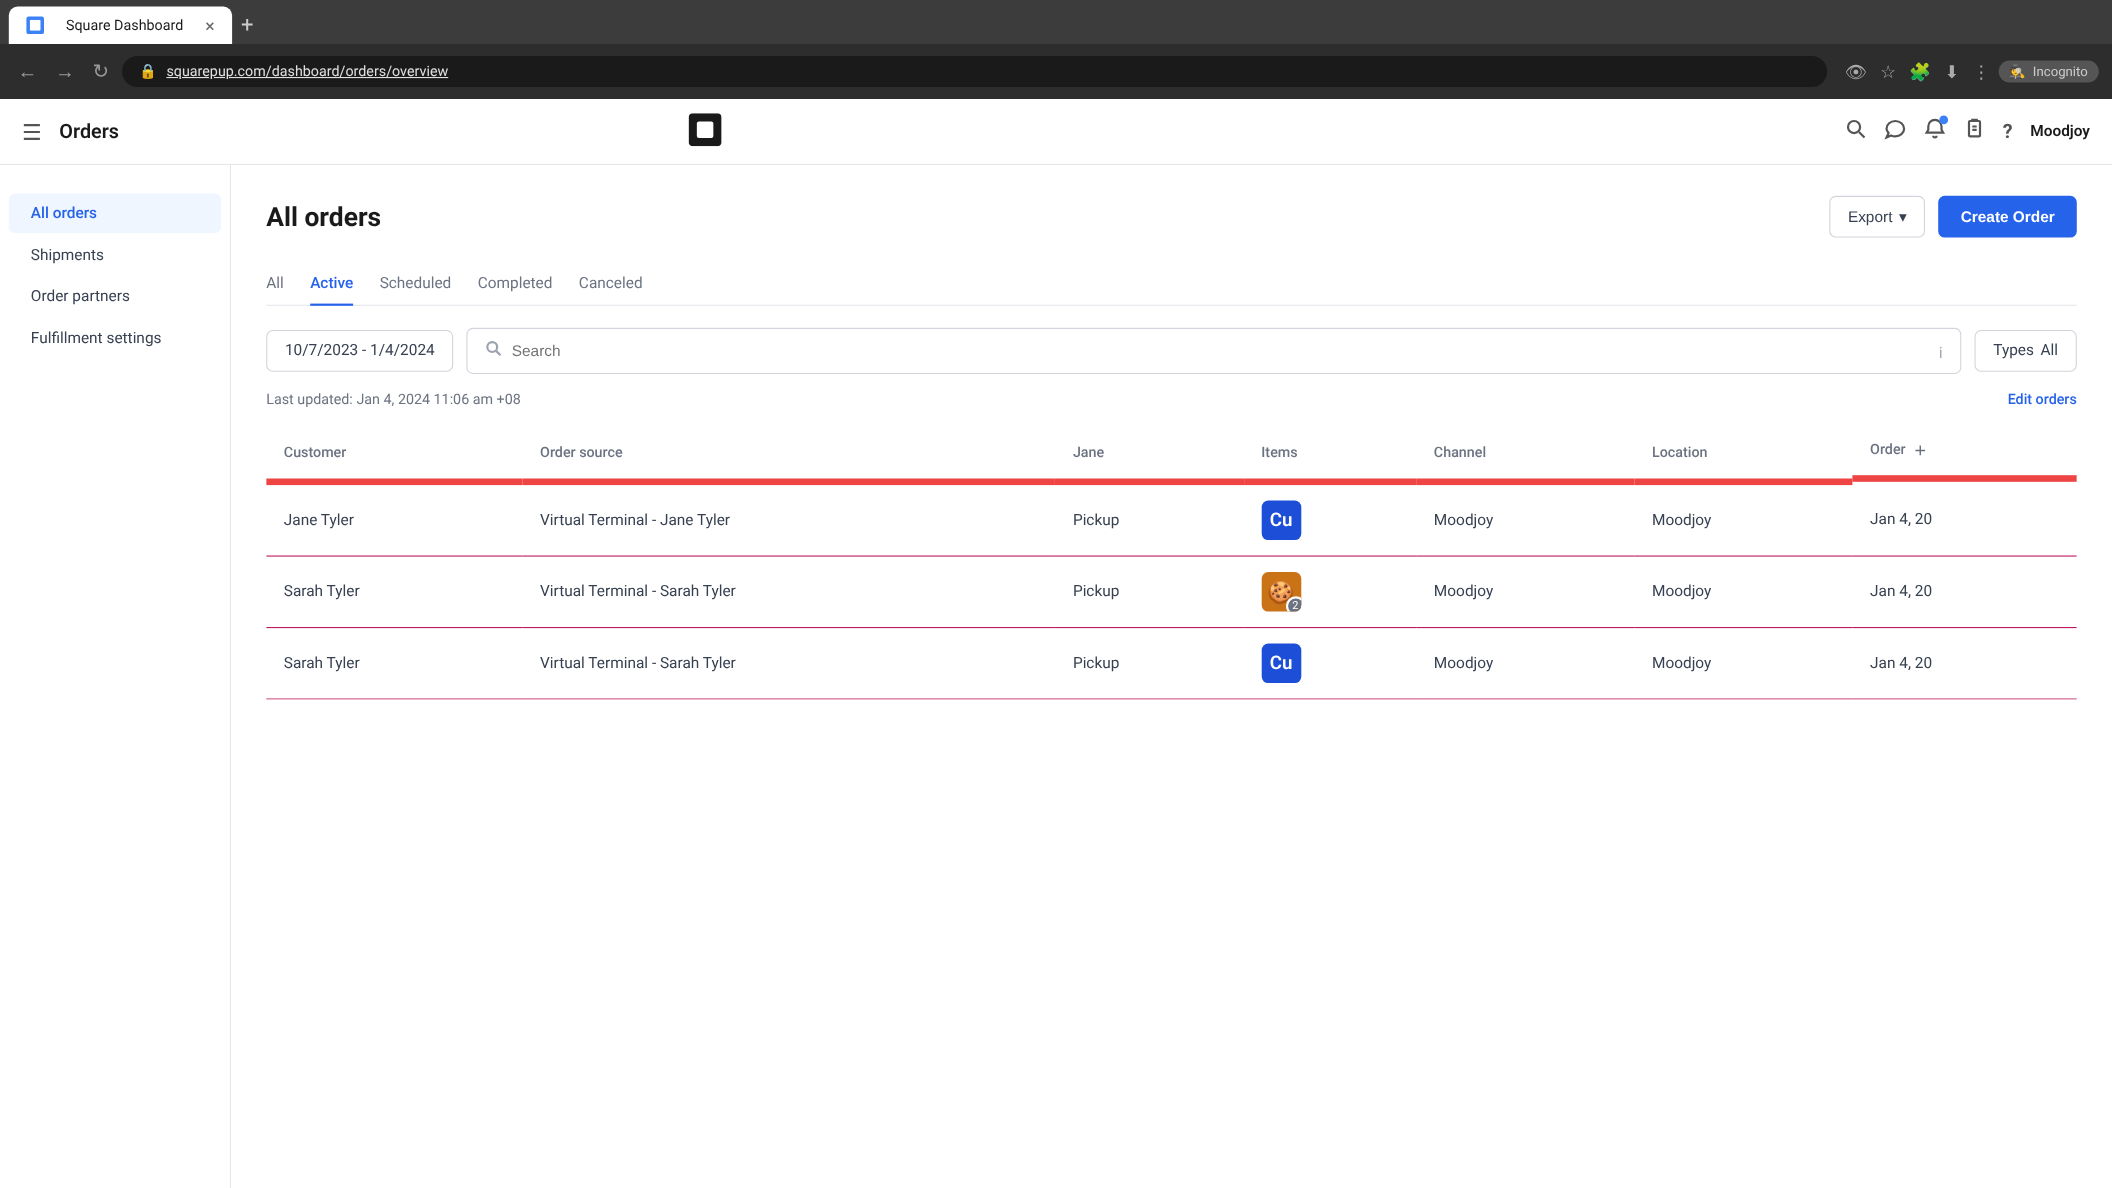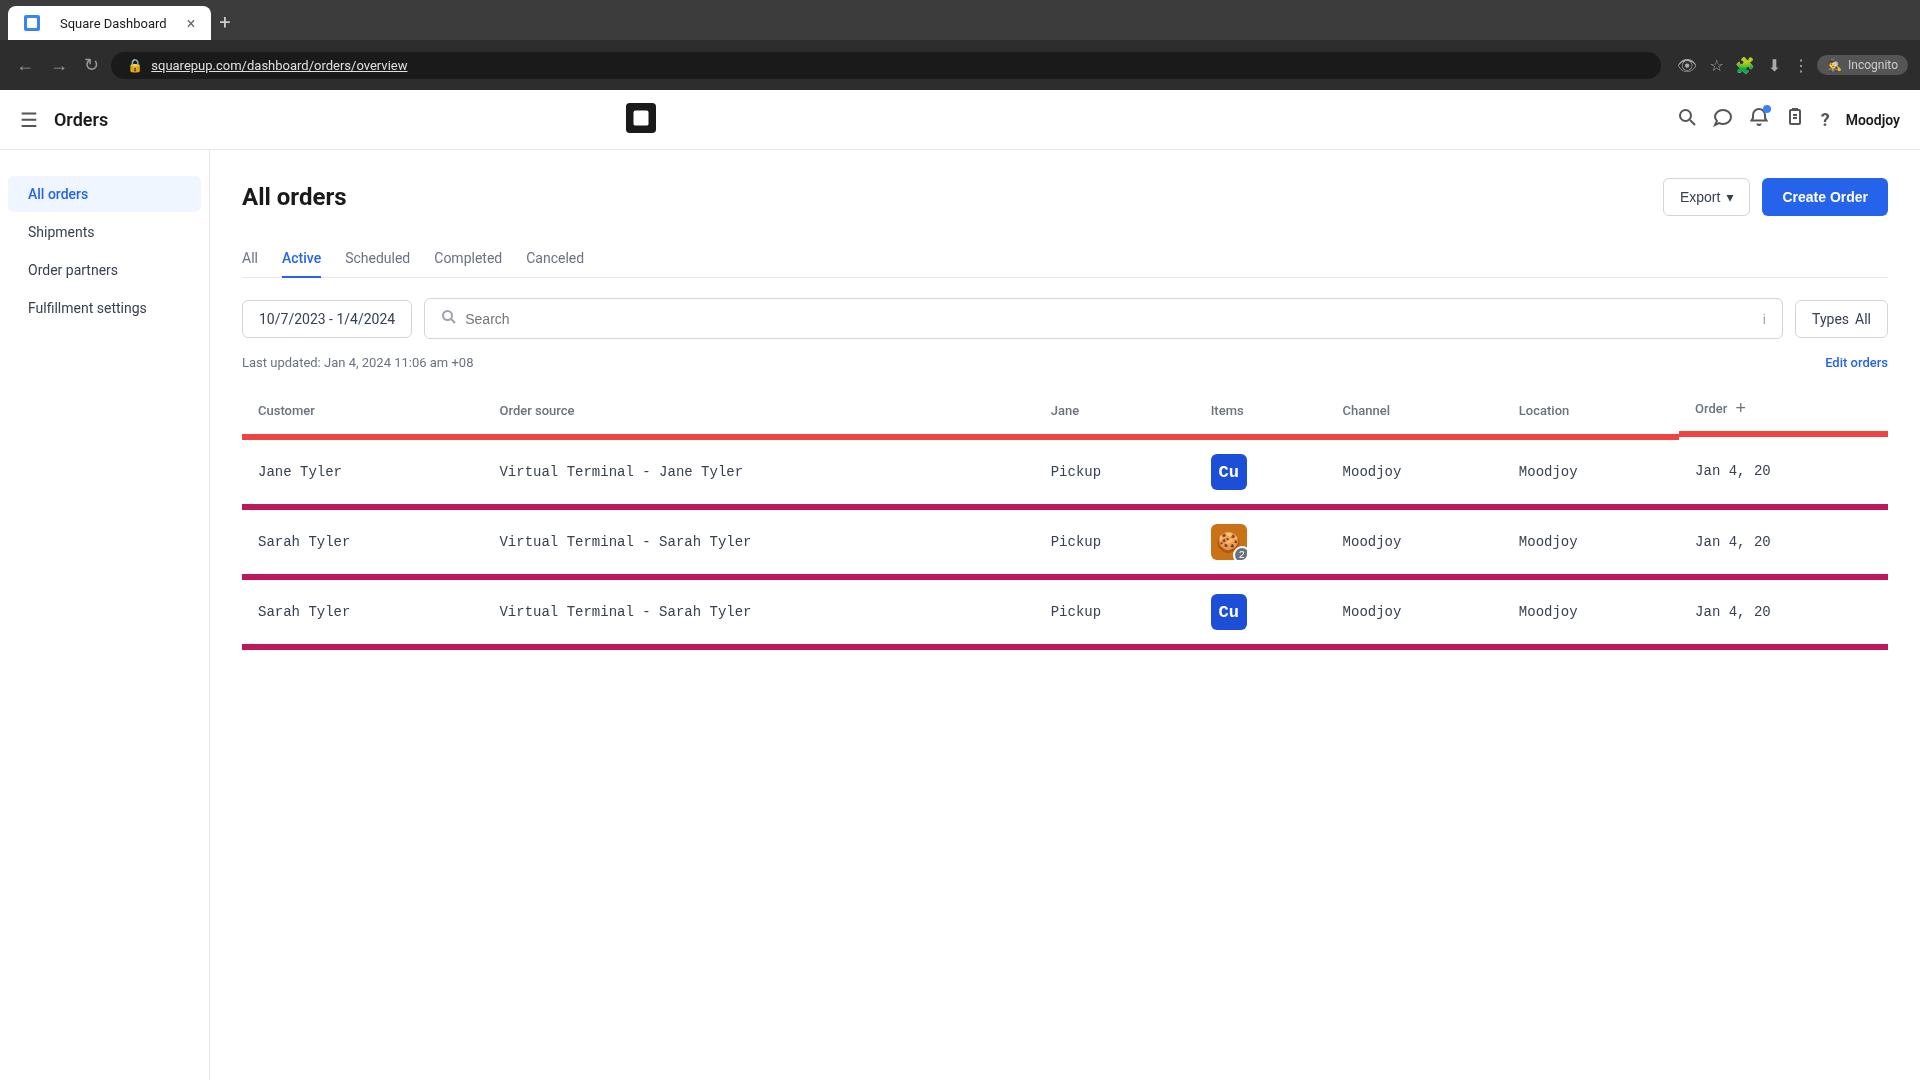--- a/index.html
+++ b/index.html
@@ -61,21 +61,21 @@
     .types-filter { border: 1px solid #d1d5db; border-radius: 6px; padding: 10px 16px; font-size: 14px; color: #374151; background: #fff; cursor: pointer; display: flex; align-items: center; gap: 6px; }
 
     
     .status-bar { display: flex; justify-content: space-between; align-items: flex-end; margin-bottom: 16px; }
     .last-updated { font-size: 13px; color: #6b7280; }
     .edit-orders { font-size: 13px; color: #2563eb; cursor: pointer; font-weight: 500; }
 
     
     .orders-table { width: 100%; border-collapse: collapse; }
     .orders-table th { text-align: left; padding: 12px 16px; font-size: 13px; font-weight: 500; color: #6b7280; border-bottom: 6px solid #ef4444; }
-    .orders-table td { padding: 14px 16px; font-size: 14px; color: #374151; border-bottom: 6px solid #be185d; font-family: Liberation Mono, monospace; }
+    .orders-table td { padding: 14px 16px; font-size: 14px; color: #374151; border-bottom: 1px solid #be185d; }
     .item-avatar { width: 36px; height: 36px; border-radius: 6px; background: #1d4ed8; color: #fff; display: flex; align-items: center; justify-content: center; font-size: 17px; font-weight: 600; position: relative; }
     .item-badge { position: absolute; bottom: -4px; right: -4px; background: #6b7280; color: #fff; width: 18px; height: 18px; border-radius: 50%; font-size: 10px; display: flex; align-items: center; justify-content: center; border: 2px solid #fff; }
     .add-col-btn { background: none; border: none; color: #6b7280; font-size: 18px; cursor: pointer; padding: 0 4px; }
     .food-img { width: 36px; height: 36px; border-radius: 6px; background: #d97706; display: flex; align-items: center; justify-content: center; font-size: 20px; position: relative; overflow: hidden; }
 
     
     .scroll-area { overflow-x: auto; }
   </style>
 </head>
 <body>

